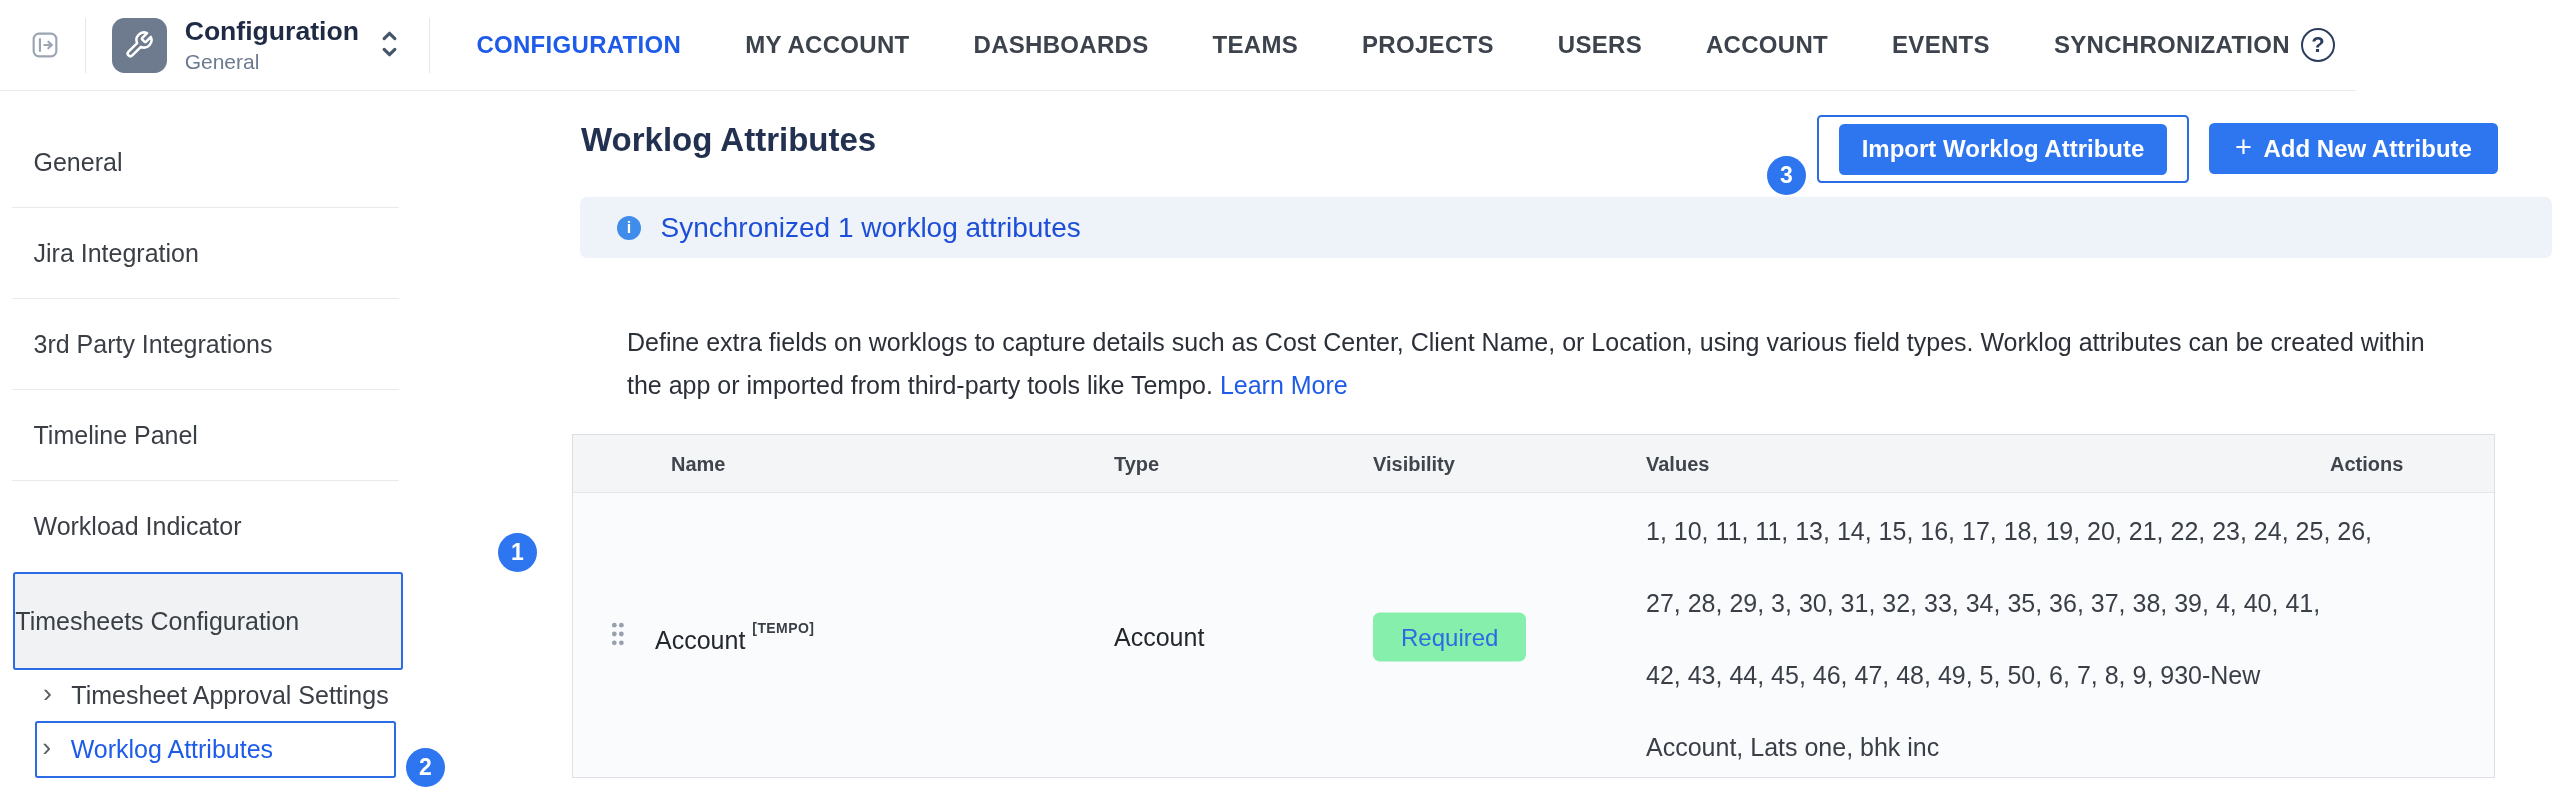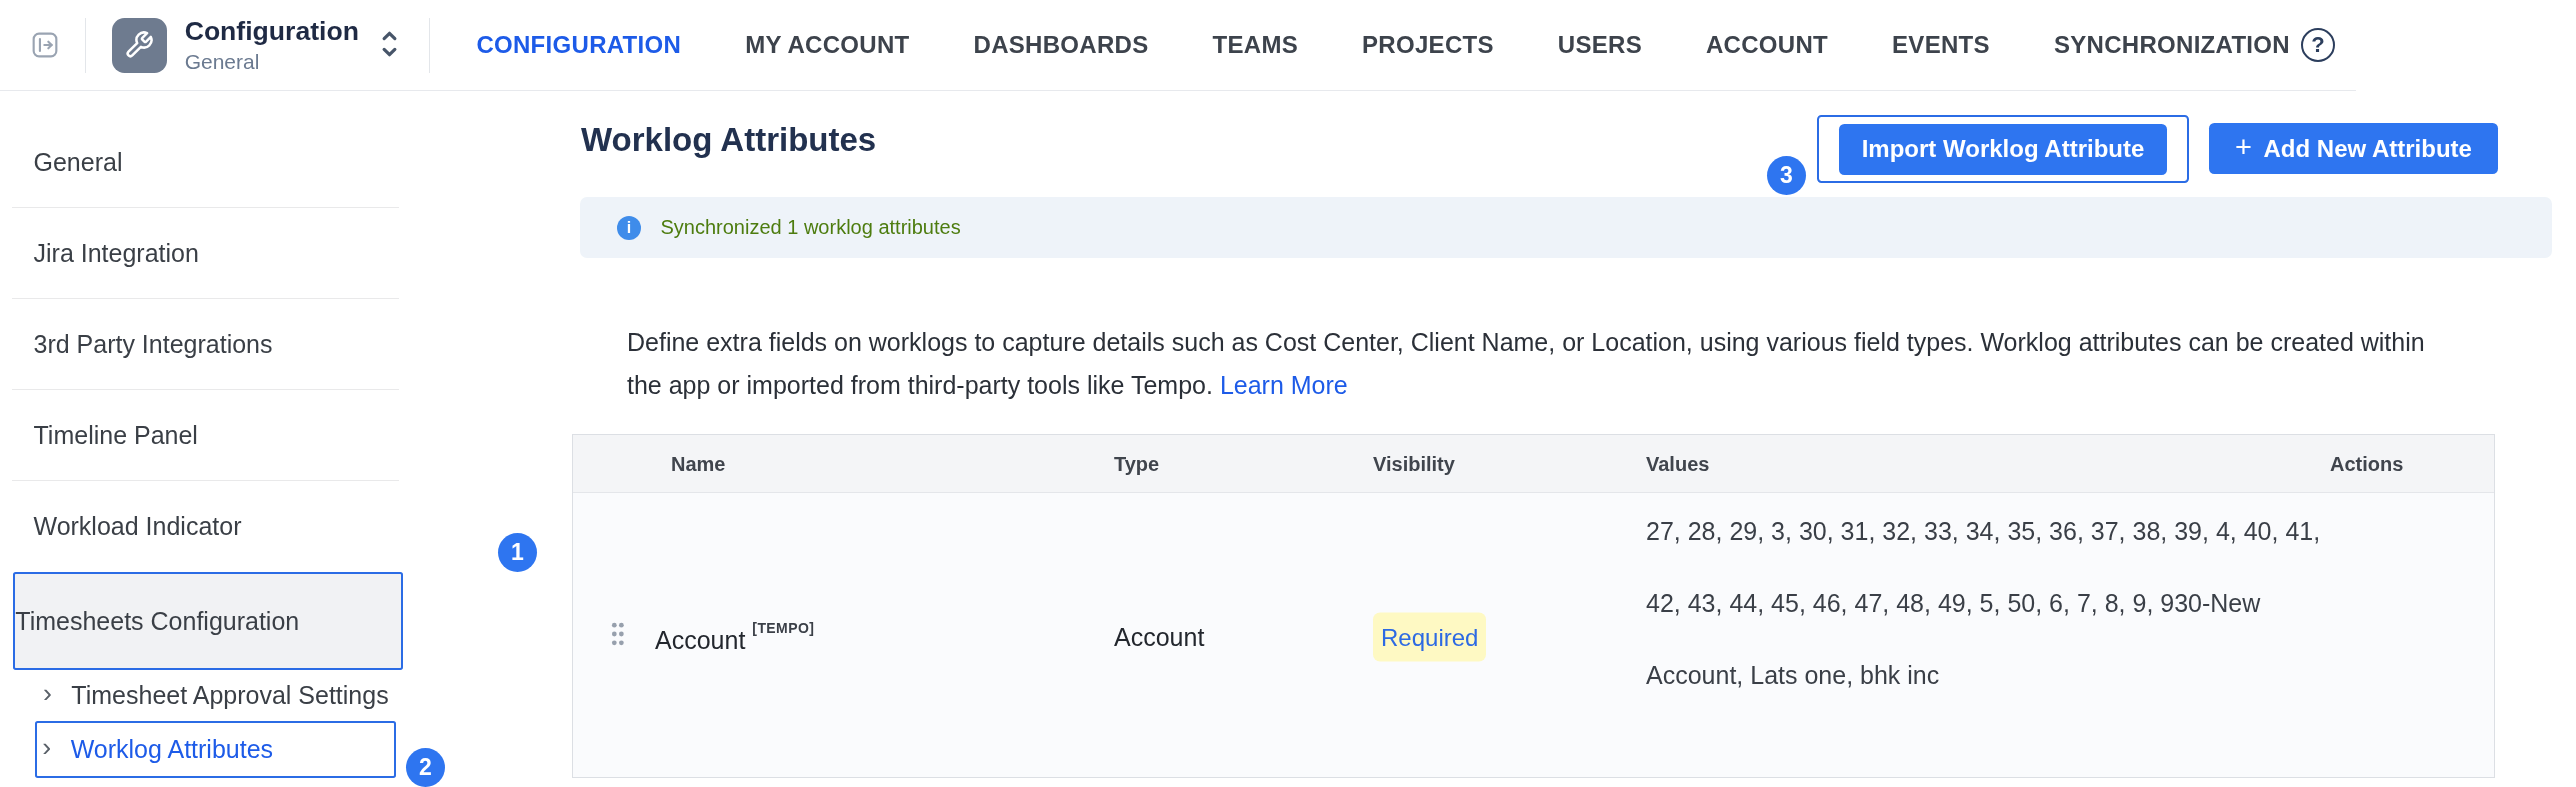--- a/index.html
+++ b/index.html
@@ -72,40 +72,40 @@
   .btn-add{position:absolute;left:2209px;top:123px;width:289px;gap:11.5px;}
   .btn-add .plus{font-size:29px;font-weight:400;margin-top:-2.7px;}
   .banner{
     position:absolute;left:580px;top:197px;width:1972px;height:61px;box-sizing:border-box;
     background:#eef3f9;border-radius:7px;display:flex;align-items:center;padding-left:37px;
   }
   .info-ic{
     width:24px;height:24px;border-radius:50%;background:#3f8cea;color:#fff;
     font-size:16px;font-weight:700;font-style:normal;display:flex;align-items:center;justify-content:center;flex:0 0 auto;
   }
-  .banner-text{margin-left:19.5px;font-size:20px;color:#4d7c0f;}
+  .banner-text{margin-left:19.5px;font-size:28px;color:#1d4ed8;}
   .desc{position:absolute;left:581px;top:321px;width:1977px;font-size:25px;line-height:43px;color:#2b3038;margin-left:46px;}
   .desc .link{color:#1d5be8;cursor:pointer;}
   
   .wtable{
     position:absolute;left:572px;top:434px;width:1923px;height:344px;box-sizing:border-box;
     border:0.9px solid #dcdfe4;background:#fafbfd;
   }
   .thead{
     position:relative;height:57px;background:#f4f5f7;border-bottom:0.9px solid #e4e6ea;
     font-size:20px;font-weight:700;color:#40454d;
   }
   .thead span{position:absolute;top:50%;transform:translateY(-50%);}
   .trow{position:relative;height:285px;}
   .cell{position:absolute;top:144px;transform:translateY(-50%);font-size:25px;color:#23272e;white-space:nowrap;}
   .drag{left:36px;color:#97a0ad;cursor:grab;}
   .name-tag{font-size:14px;color:#3b4048;vertical-align:16px;margin-left:7px;letter-spacing:0.4px;font-weight:bold;}
   .pill{
-    left:800px;background:#fef9c3;color:#2d6ae3;border-radius:7px;
-    height:49px;display:flex;align-items:center;padding:0 8px;font-size:24px;
+    left:800px;background:#86efac;color:#2d6ae3;border-radius:7px;
+    height:49px;display:flex;align-items:center;padding:0 28px;font-size:24px;
   }
   .values{position:absolute;left:1073px;top:1.8px;font-size:25px;line-height:72px;color:#3a3f47;white-space:nowrap;}
 </style>
 </head>
 <body>
 
 <header class="topbar">
   <div class="toggle-btn">
     <svg width="32" height="32" viewBox="0 0 24 24" fill="none" stroke="currentColor" stroke-width="1.6" stroke-linecap="round" stroke-linejoin="round">
       <rect x="3.5" y="3.5" width="17" height="17" rx="4"></rect>
@@ -209,19 +209,20 @@
         <circle cx="6" cy="17" r="2.7"></circle>
           <circle cx="14" cy="17" r="2.7"></circle>
         <circle cx="6" cy="27" r="2.7"></circle>
           <circle cx="14" cy="27" r="2.7"></circle>
       </svg>
     </span>
     <span class="cell" style="left:82px"><span>Account</span><span class="name-tag">[TEMPO]</span></span>
     <span class="cell" style="left:541px">Account</span>
     <span class="cell pill">Required</span>
     <div class="values">
+      <div>1, 10, 11, 11, 13, 14, 15, 16, 17, 18, 19, 20, 21, 22, 23, 24, 25, 26,</div>
       <div>27, 28, 29, 3, 30, 31, 32, 33, 34, 35, 36, 37, 38, 39, 4, 40, 41,</div>
       <div>42, 43, 44, 45, 46, 47, 48, 49, 5, 50, 6, 7, 8, 9, 930-New</div>
       <div>Account, Lats one, bhk inc</div>
     </div>
   </div>
 </div>
 
 
 </body></html>

